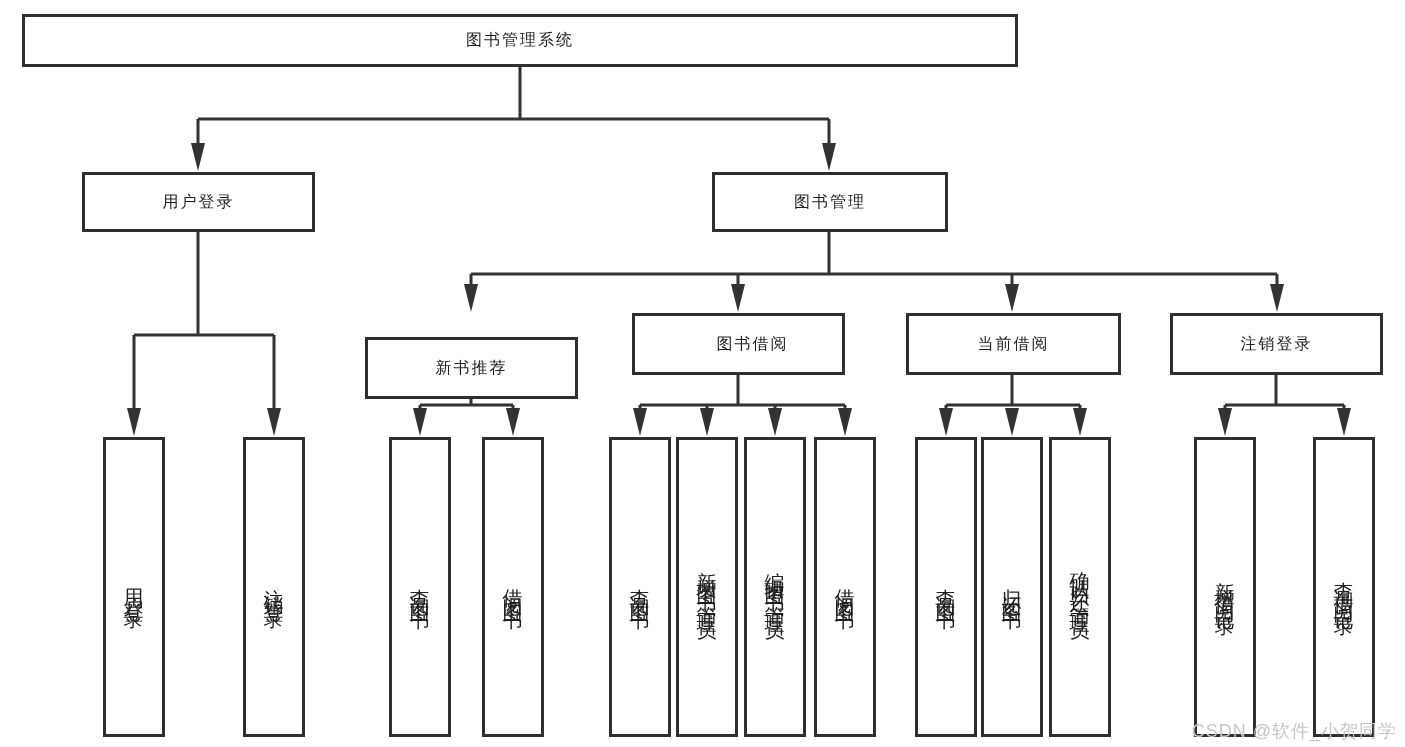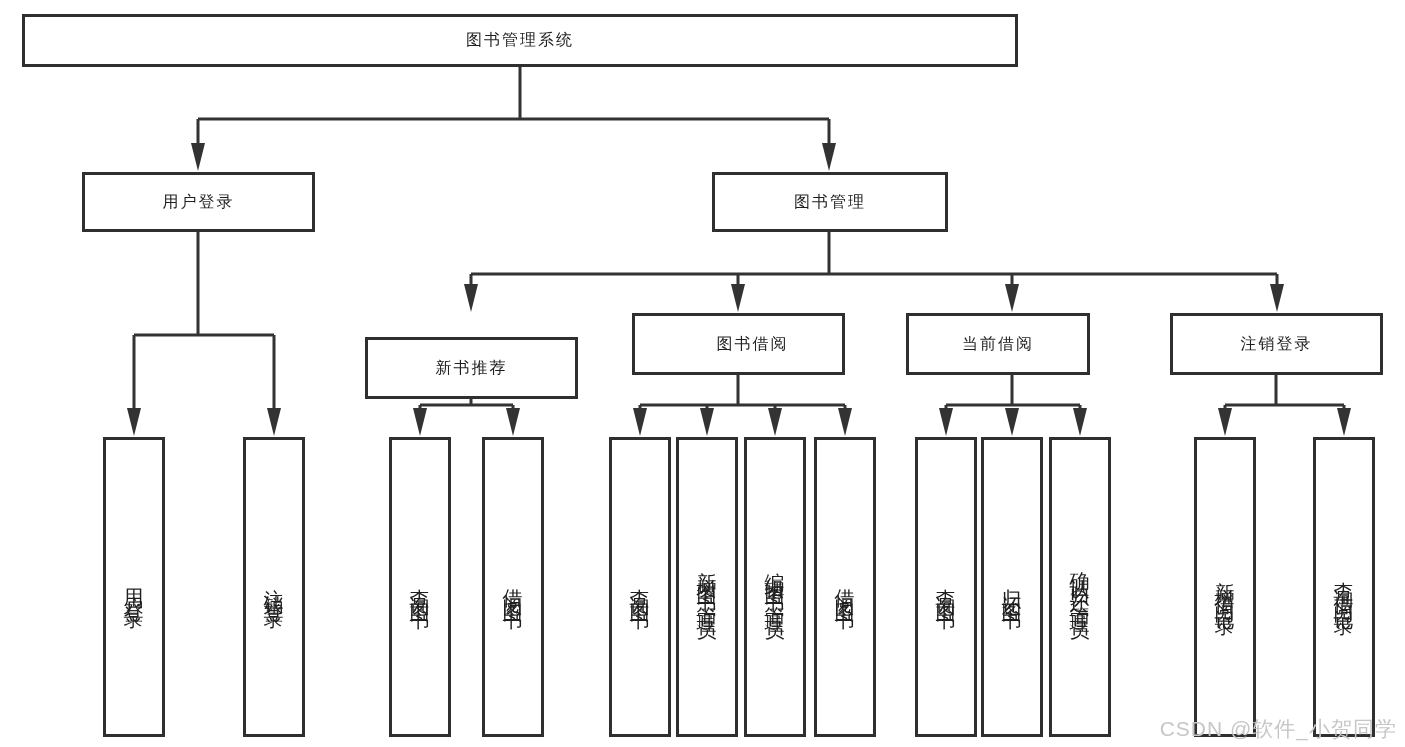--- a/index.html
+++ b/index.html
@@ -57,21 +57,21 @@
     text-orientation: mixed;
     font-size: 20px;
     letter-spacing: 7px;
     line-height: 1;
     white-space: nowrap;
   }
   .watermark {
     position: absolute;
     right: 8px;
     bottom: 4px;
-    font-size: 21px;
+    font-size: 18px;
     color: var(--watermark);
     letter-spacing: 1px;
     white-space: nowrap;
     margin-left: 45px;
   }
 </style>
 </head>
 <body>
 
 <div class="canvas">
@@ -136,21 +136,21 @@
   <div class="node h-node" style="left:712px; top:172px; width:236px; height:60px;">
     <span class="node-label">图书管理</span>
   </div>
 
   <div class="node h-node" style="left:365px; top:313px; width:213px; height:62px;margin-top:24px;">
     <span class="node-label">新书推荐</span>
   </div>
   <div class="node h-node" style="left:632px; top:313px; width:213px; height:62px;padding-left:28px;">
     <span class="node-label">图书借阅</span>
   </div>
-  <div class="node h-node" style="left:906px; top:313px; width:184px; height:62px;">
+  <div class="node h-node" style="left:906px; top:313px; width:215px; height:62px;">
     <span class="node-label">当前借阅</span>
   </div>
   <div class="node h-node" style="left:1170px; top:313px; width:213px; height:62px;">
     <span class="node-label">注销登录</span>
   </div>
 
   <div class="node v-node" style="left:103px; top:437px; width:62px; height:300px;">
     <span class="node-label">用户登录</span>
   </div>
   <div class="node v-node" style="left:243px; top:437px; width:62px; height:300px;">

